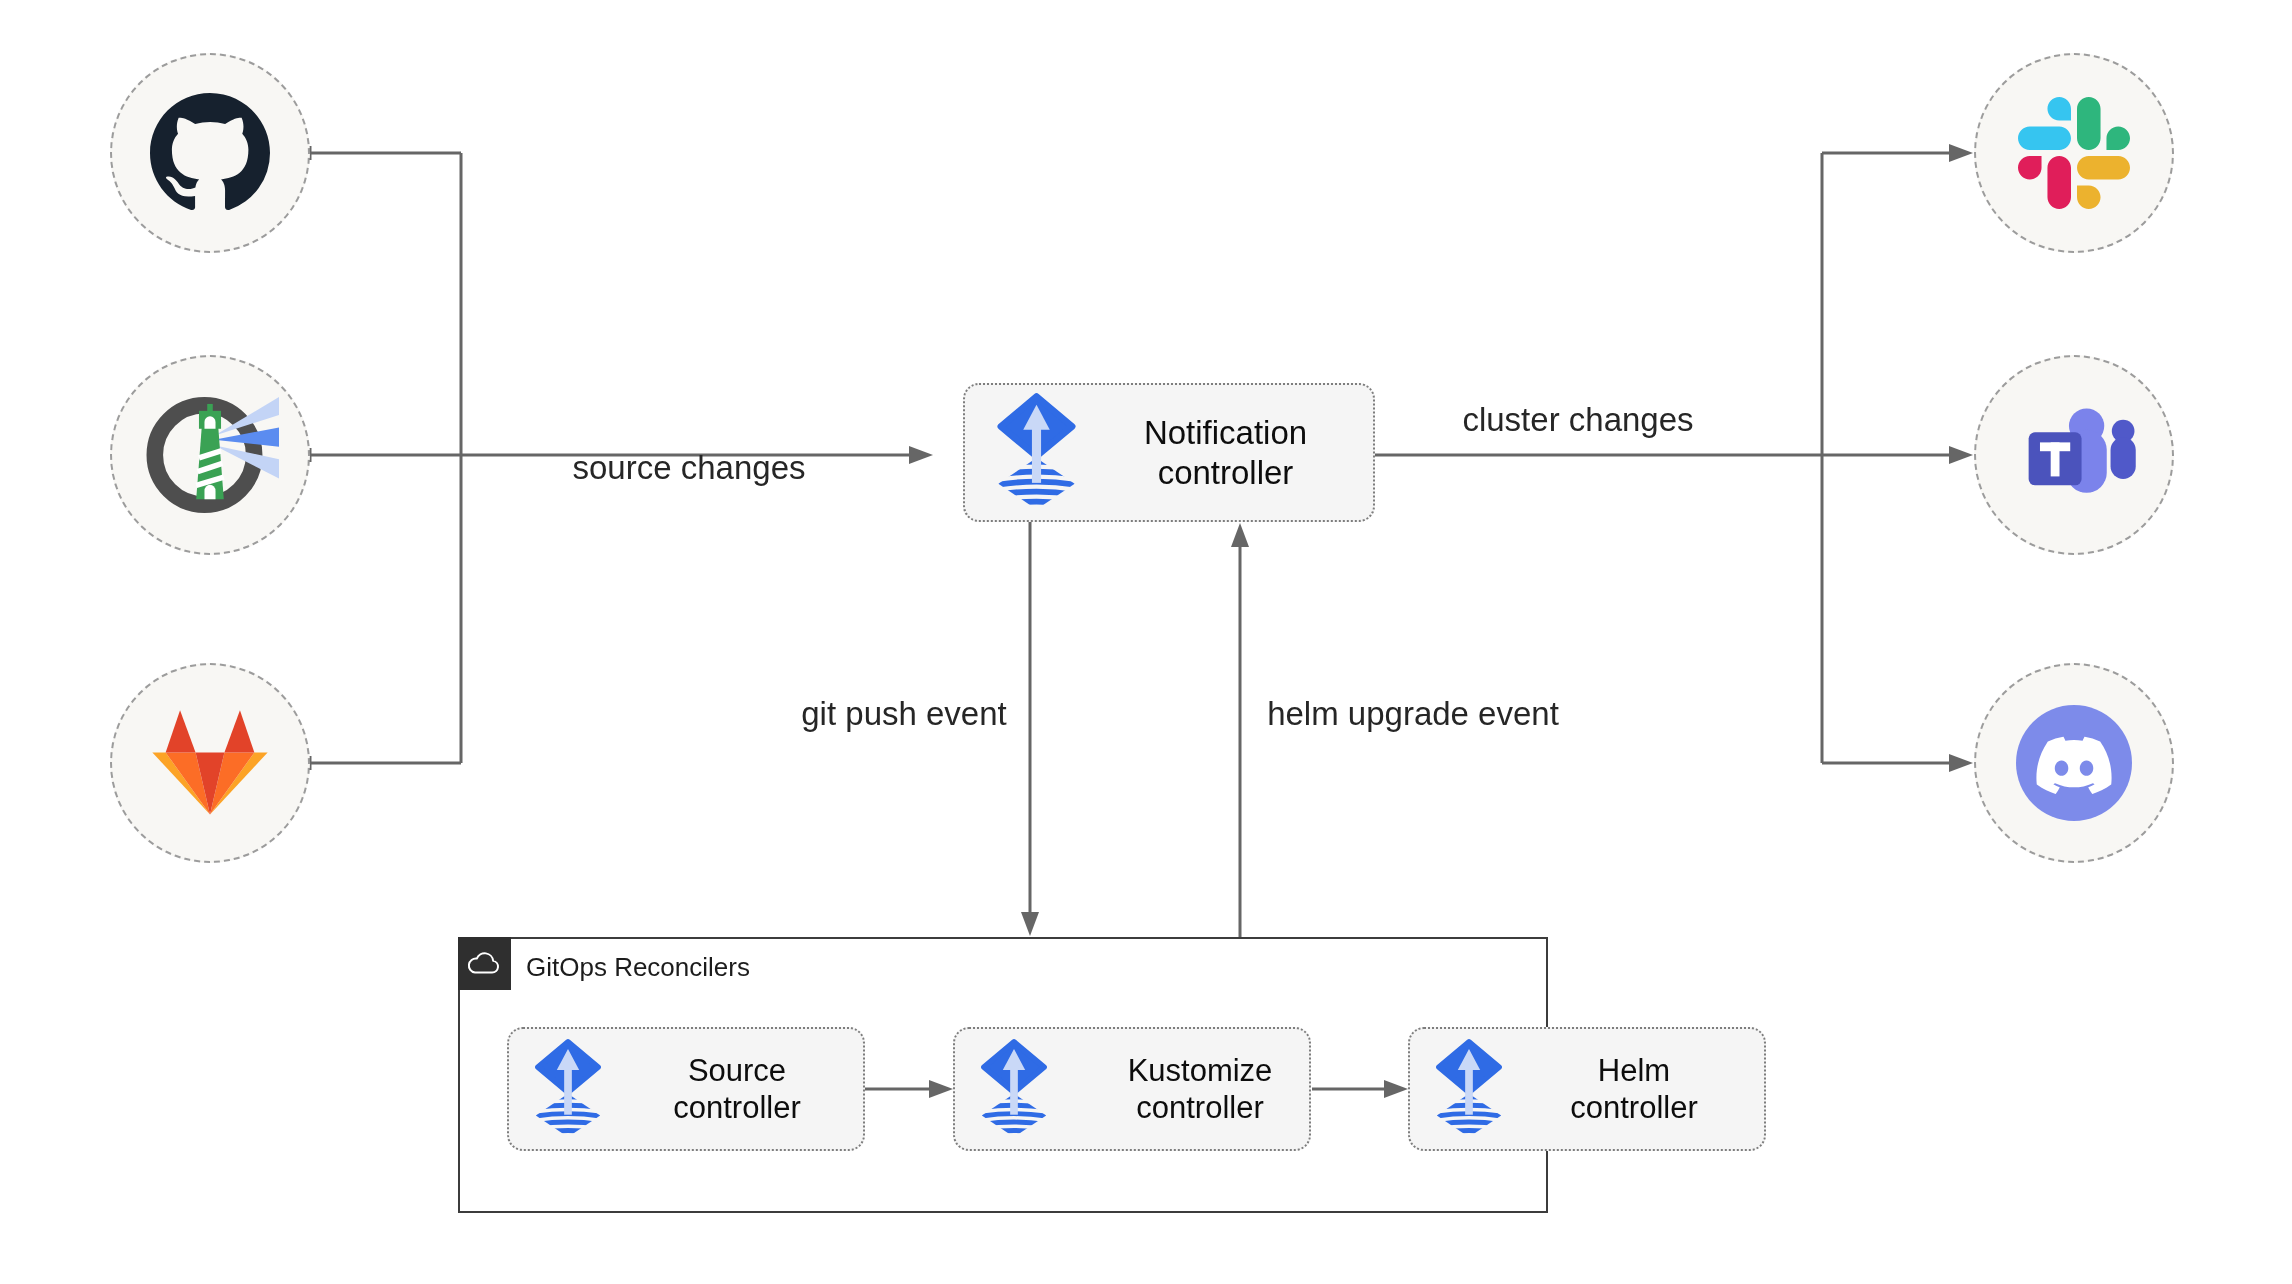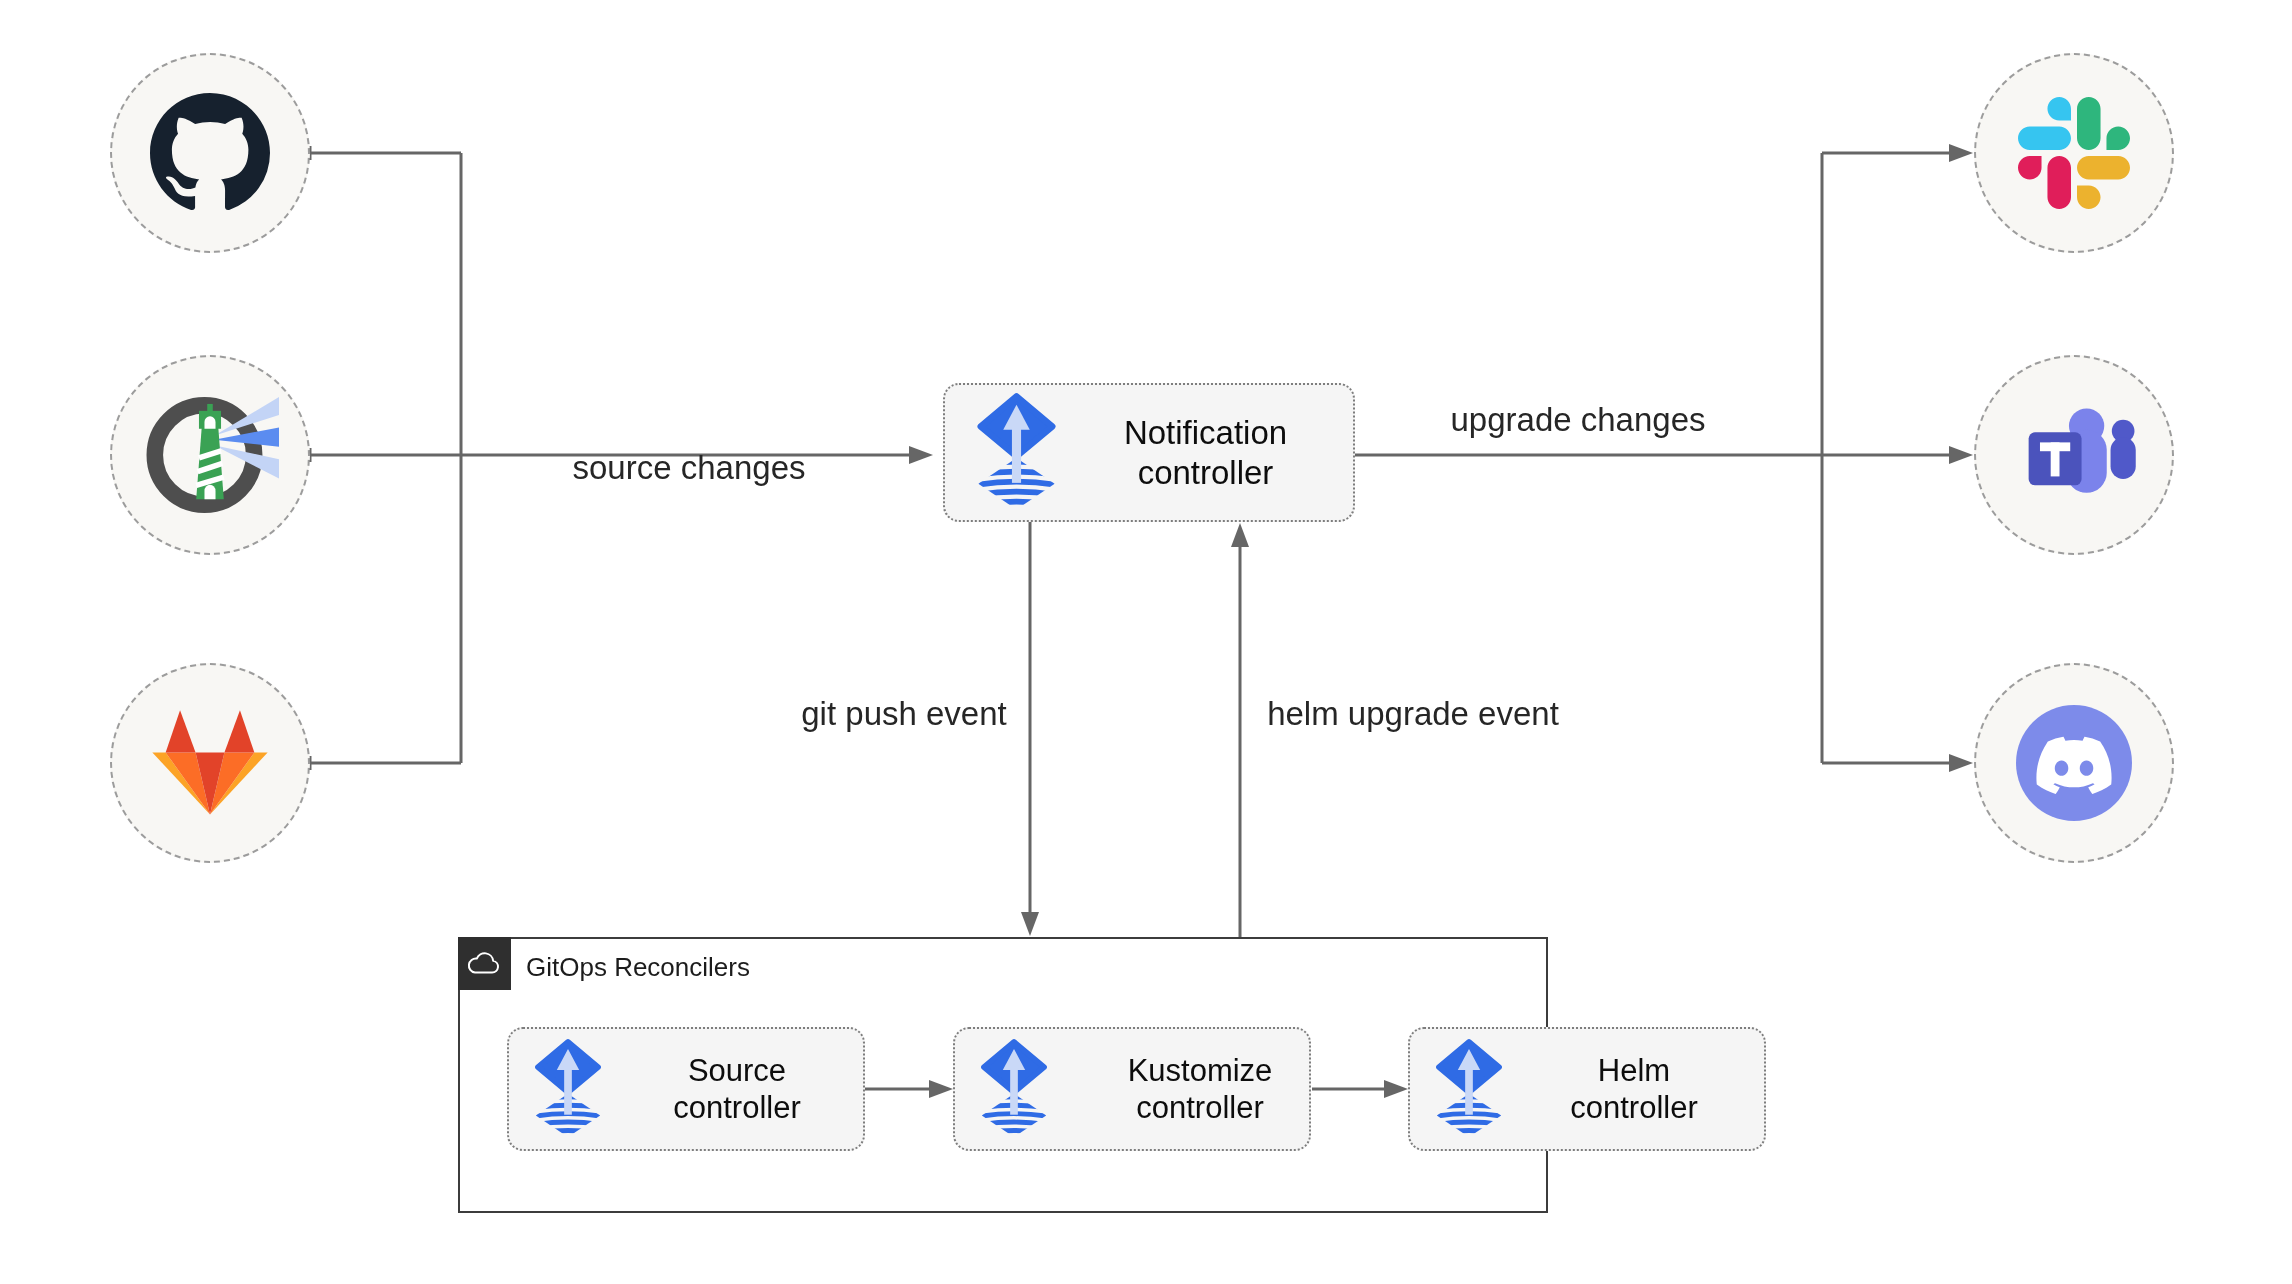--- a/index.html
+++ b/index.html
@@ -24,21 +24,21 @@
     border:2.5px dotted #7d7d7d;
     border-radius:16px;
     box-sizing:border-box;
     display:flex;align-items:center;
   }
   .ctrl-box .txt{
     flex:1;text-align:center;
     color:#0d0d0d;line-height:1.2;
   }
   .ctrl-box .txt span{display:block;}
-  .box-notification{left:943px;top:383px;width:412px;height:139px;padding-left:30px;font-size:33px;}
+  .box-notification{left:963px;top:383px;width:412px;height:139px;padding-left:30px;font-size:33px;}
   .box-inner{width:358px;height:124px;padding-left:24px;font-size:31px;}
   .edge-label{
     position:absolute;z-index:3;
     transform:translate(-50%,-50%);
     font-size:33px;color:#262626;white-space:nowrap;
   }
   .reconcilers{
     position:absolute;z-index:2;
     left:458px;top:937px;width:1090px;height:276px;
     border:2.5px solid #3c3c3c;box-sizing:border-box;
@@ -214,21 +214,21 @@
     <svg width="83" height="120">
         <use href="#sym-flux"></use>
       </svg>
     <div class="txt">
       <span>Notification</span>
       <span>controller</span>
     </div>
   </div>
 
   <div class="edge-label" style="left:689px;top:420px;margin-top:48px;">source changes</div>
-  <div class="edge-label" style="left:1578px;top:420px;">upgrade changes</div>
+  <div class="edge-label" style="left:1578px;top:420px;">cluster changes</div>
   <div class="edge-label" style="left:904px;top:714px;">git push event</div>
   <div class="edge-label" style="left:1413px;top:714px;">helm upgrade event</div>
 
   <div class="reconcilers">
     <div class="corner">
       <svg width="36" height="27">
           <use href="#sym-cloud"></use>
         </svg>
     </div>
     <div class="rc-title">GitOps Reconcilers</div>

